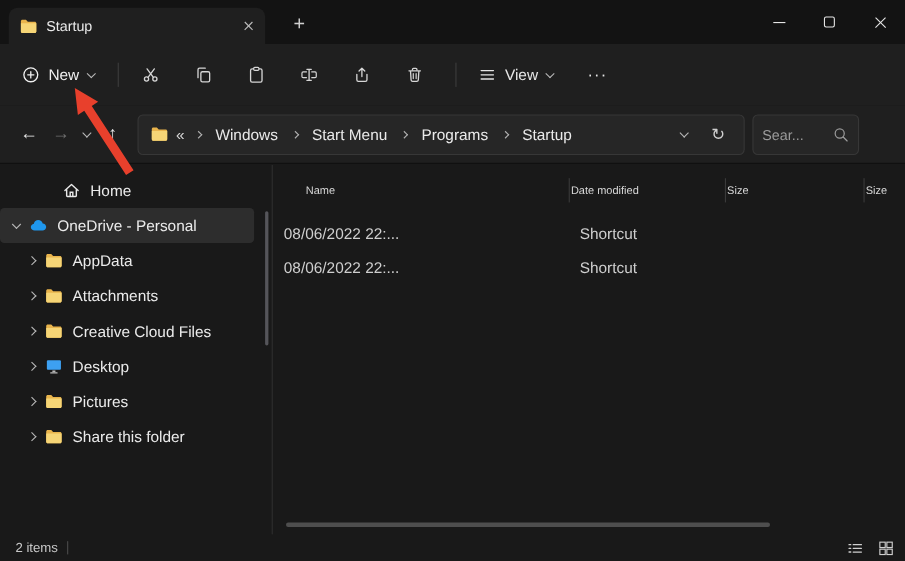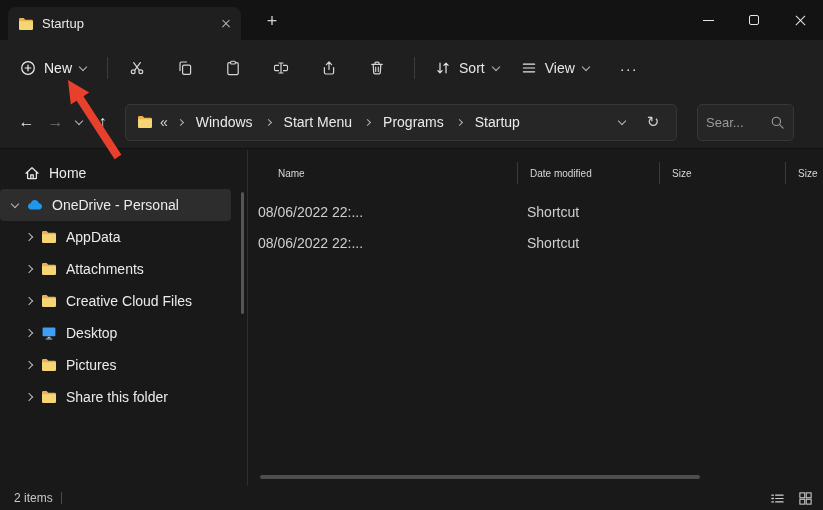--- a/index.html
+++ b/index.html
@@ -45,51 +45,51 @@
           font-size:16px;color:#e4e4e4;flex:none}
   .navbtn.dim{color:#6f6f6f}
   .navbtn.tiny{width:18px}
   .addressbar{width:552px;height:37px;margin-left:8px;background:#262626;border:1px solid #373737;
               border-radius:5px;display:flex;align-items:center;gap:7px;padding:0 11px;font-size:14px;flex:none}
   .overflow{color:#d6d6d6}
   .crumb{color:#eaeaea;padding:0 3px;white-space:nowrap}
   .ab-spacer{flex:1}
   .ab-btn{display:flex;align-items:center;justify-content:center;width:24px;height:28px;color:#cfcfcf;flex:none}
   .refresh{font-size:15px}
-  .searchbox{width:97px;height:37px;margin-left:20px;background:#262626;border:1px solid #373737;
+  .searchbox{width:97px;height:37px;margin-left:7px;background:#262626;border:1px solid #373737;
              border-radius:5px;display:flex;align-items:center;padding:0 8px;gap:4px;flex:none}
   .searchbox input{flex:1;min-width:0;background:transparent;border:none;outline:none;
                    color:#d6d6d6;font-family:"Liberation Sans",sans-serif;font-size:13px}
   .searchbox input::placeholder{color:#9a9a9a}
 
   
   .chev{display:inline-block;width:6px;height:6px;border-right:1.3px solid #cfcfcf;
         border-bottom:1.3px solid #cfcfcf;flex:none}
   .chev.down{transform:rotate(45deg);margin-top:-3px}
   .chev.right{transform:rotate(-45deg)}
   .chev.sep{width:5px;height:5px;border-color:#b0b0b0;margin:0 3px}
   .chev.dim{border-color:#b8b8b8}
 
   
   .body{position:absolute;top:150px;left:0;right:0;bottom:24px;display:flex}
   .sidebar{position:relative;width:247px;padding-top:7px;flex:none}
   .si{display:flex;align-items:center;gap:9px;height:32px;font-size:14px;border-radius:4px;
       margin-right:16px;color:#ebebeb;white-space:nowrap}
   .si.sel{background:#2d2d2d}
-  .lvl-home{padding-left:24px}
+  .lvl-home{padding-left:57px}
   .lvl-root{padding-left:12px}
   .lvl-child{padding-left:26px}
   .sb-scroll{position:absolute;right:3px;top:42px;width:3px;height:122px;background:#55555a;border-radius:2px}
 
   .main{position:relative;flex:1;border-left:1px solid #2e2e2e;padding-top:7px}
   .cols{display:grid;grid-template-columns:269px 142px 126px 1fr;height:32px;align-items:center;
         color:#d8d8d8;font-size:10px;margin-bottom:7px}
   .cols>div{height:22px;display:flex;align-items:center}
   .col-name{padding-left:30px}
-  .col-date,.col-type,.col-size{border-left:1px solid #3a3a3a;padding-left:12px}
+  .col-date,.col-type,.col-size{border-left:1px solid #3a3a3a;padding-left:1px}
   .frow{display:grid;grid-template-columns:269px 142px 126px 1fr;height:31px;align-items:center;font-size:14px}
   .fname{display:flex;align-items:center;gap:9px;padding-left:20px;color:#f2f2f2}
   .fdate,.ftype{color:#cfcfcf;padding-left:10px}
   .h-scroll{position:absolute;left:12px;bottom:7px;width:440px;height:4px;background:#4e4e4e;border-radius:2px}
 
   
   .statusbar{position:absolute;left:0;right:0;bottom:0;height:24px;display:flex;align-items:center;
              padding:0 8px 0 14px;font-size:12px;color:#c8c8c8;gap:8px;background:#191919}
   .status-sep{width:1px;height:12px;background:#4a4a4a}
   .status-spacer{flex:1}
@@ -244,27 +244,20 @@
         <svg class="ic16">
           <use href="#i-share"></use>
         </svg>
       </button>
     <button class="icbtn">
         <svg class="ic16">
           <use href="#i-trash"></use>
         </svg>
       </button>
     <div class="vsep"></div>
-    <button class="cmd-lbl">
-      <svg class="ic16">
-          <use href="#i-sort"></use>
-        </svg>
-      <span>Sort</span>
-      <span class="chev down dim"></span>
-    </button>
     <button class="cmd-lbl">
       <svg class="ic16">
           <use href="#i-viewlist"></use>
         </svg>
       <span>View</span>
       <span class="chev down dim"></span>
     </button>
     <button class="cmd-more">···</button>
   </div>
 

